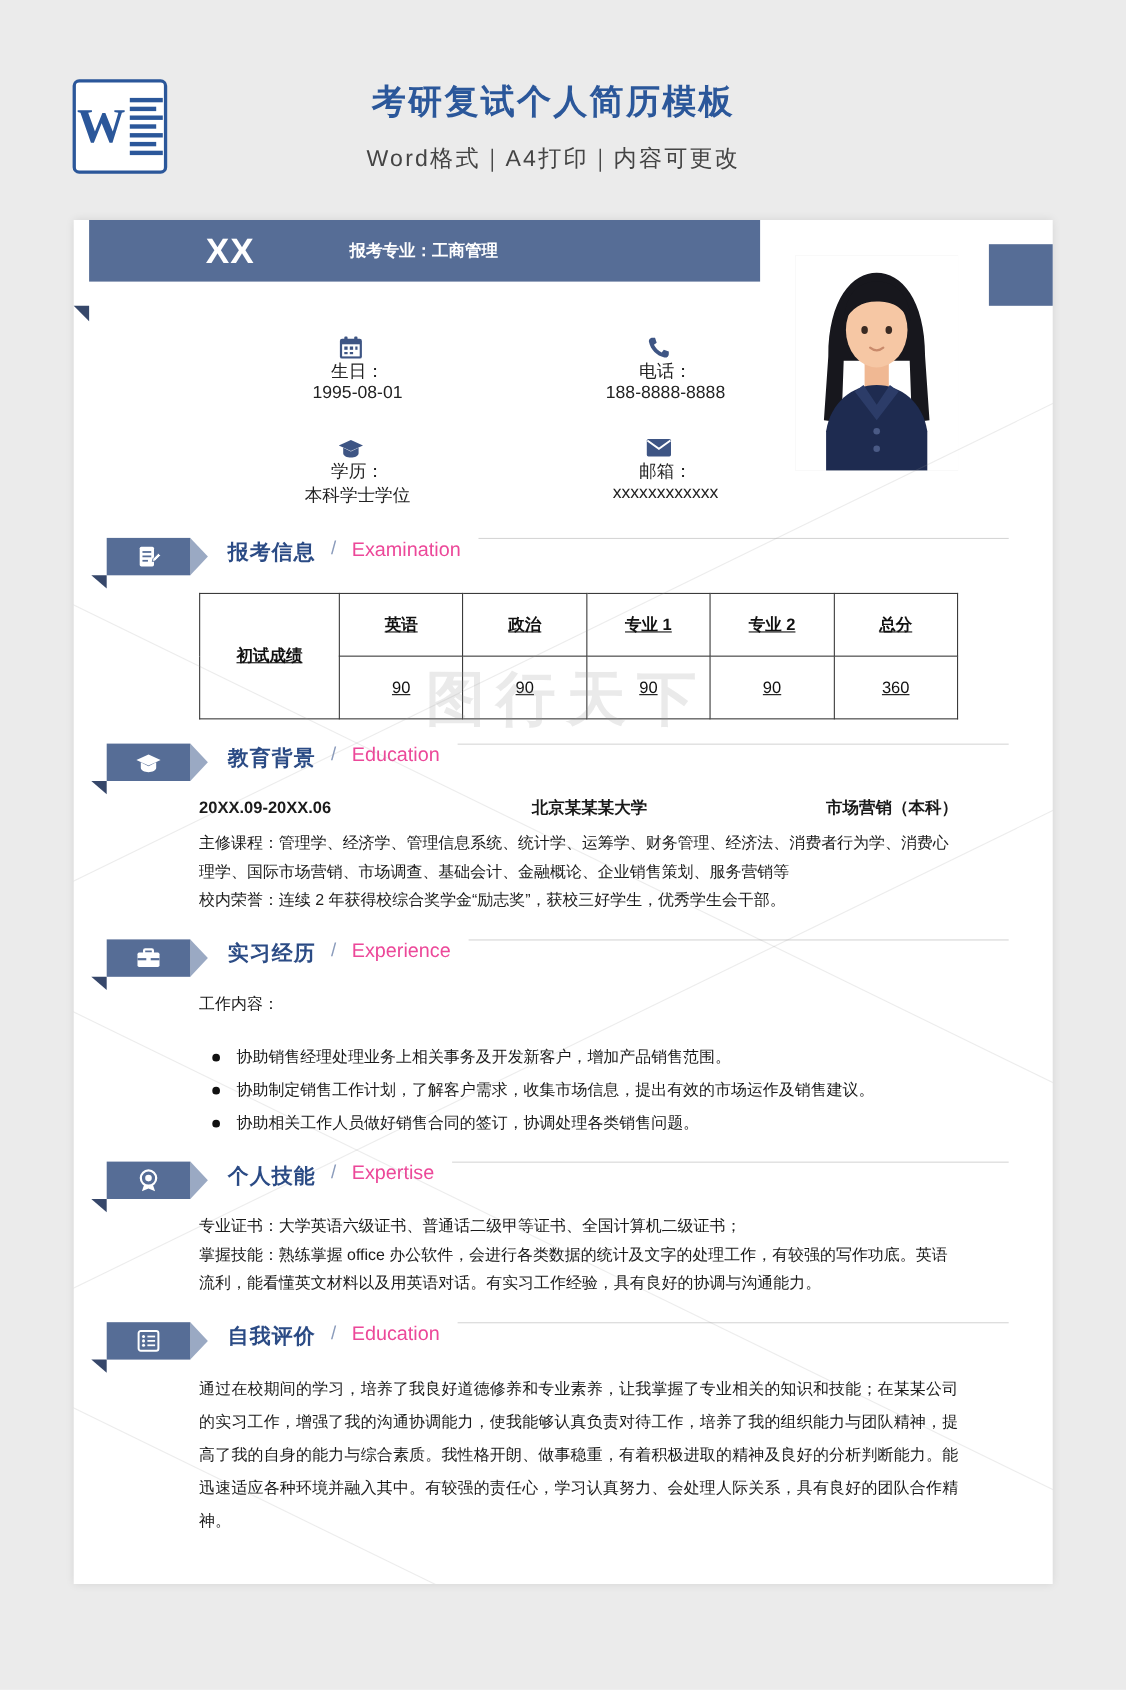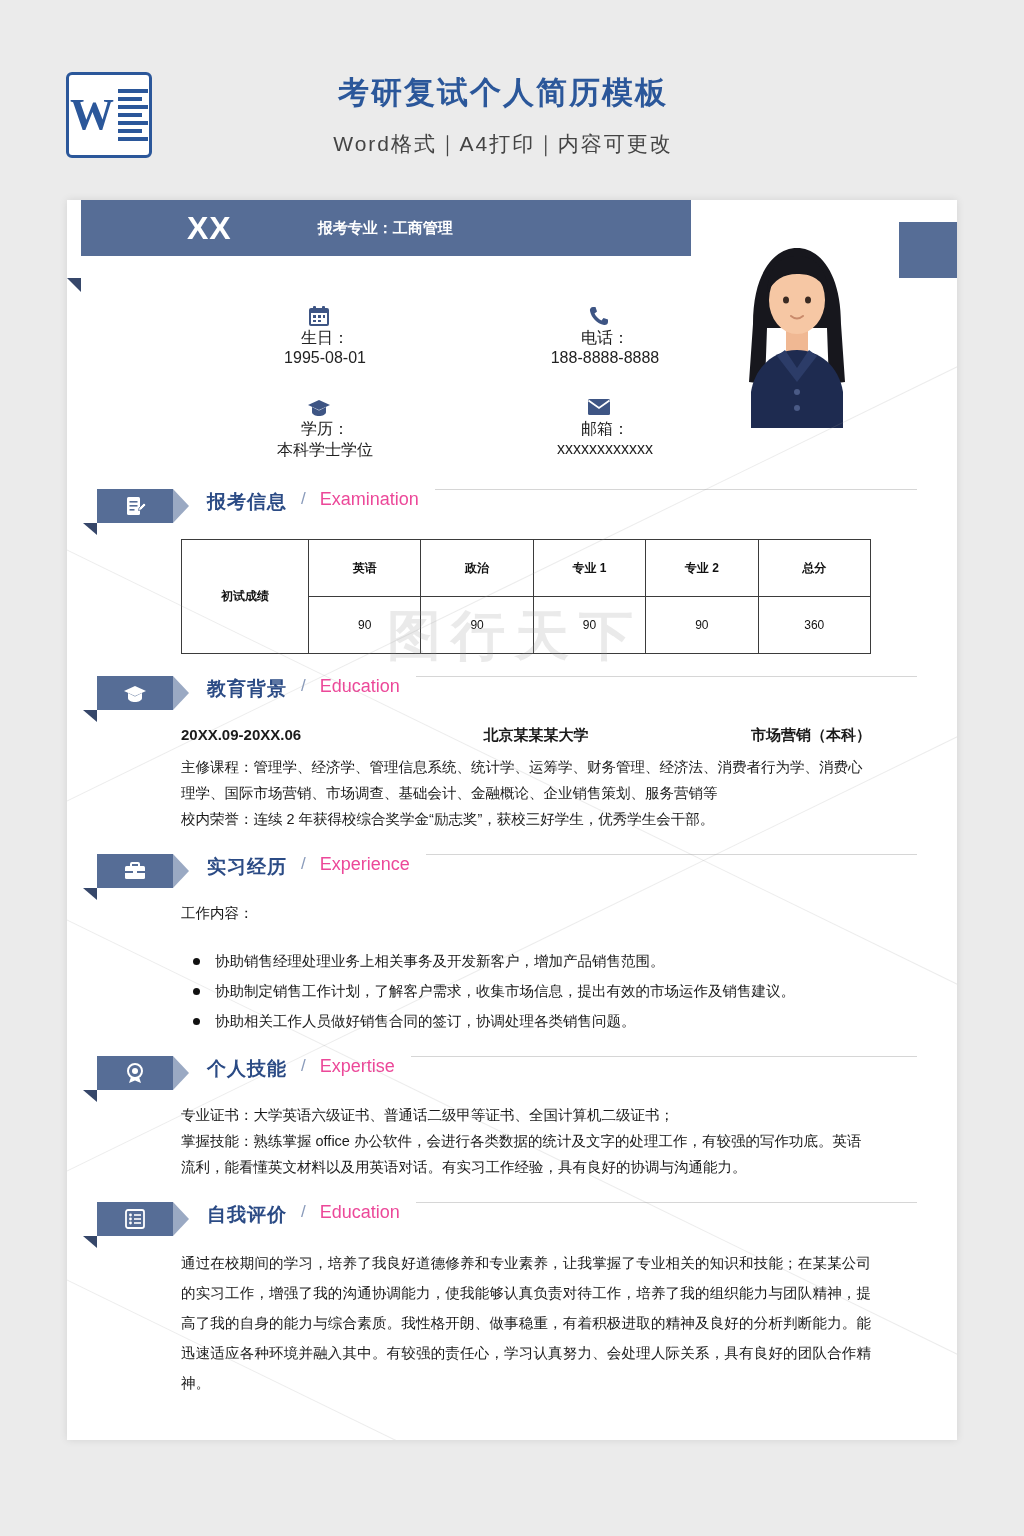--- a/index.html
+++ b/index.html
@@ -244,23 +244,24 @@
   
   .score-table {
     margin: 16px 0 0 114px;
     border-collapse: collapse;
     width: 690px;
     table-layout: fixed;
   }
   .score-table td {
     border: 1px solid #3b3b3b;
     text-align: center;
-    font-size: 12px;
+    font-size: 15px;
     height: 54px;
     color: #111;
+    text-decoration: underline;
   }
   .score-table td.hdr { font-weight: bold; }
   .score-table td.rowlabel { font-weight: bold; width: 124px; }
 
   
   .body-block {
     margin: 12px 0 0 114px;
     width: 690px;
     font-size: 14.5px;
     line-height: 26px;

